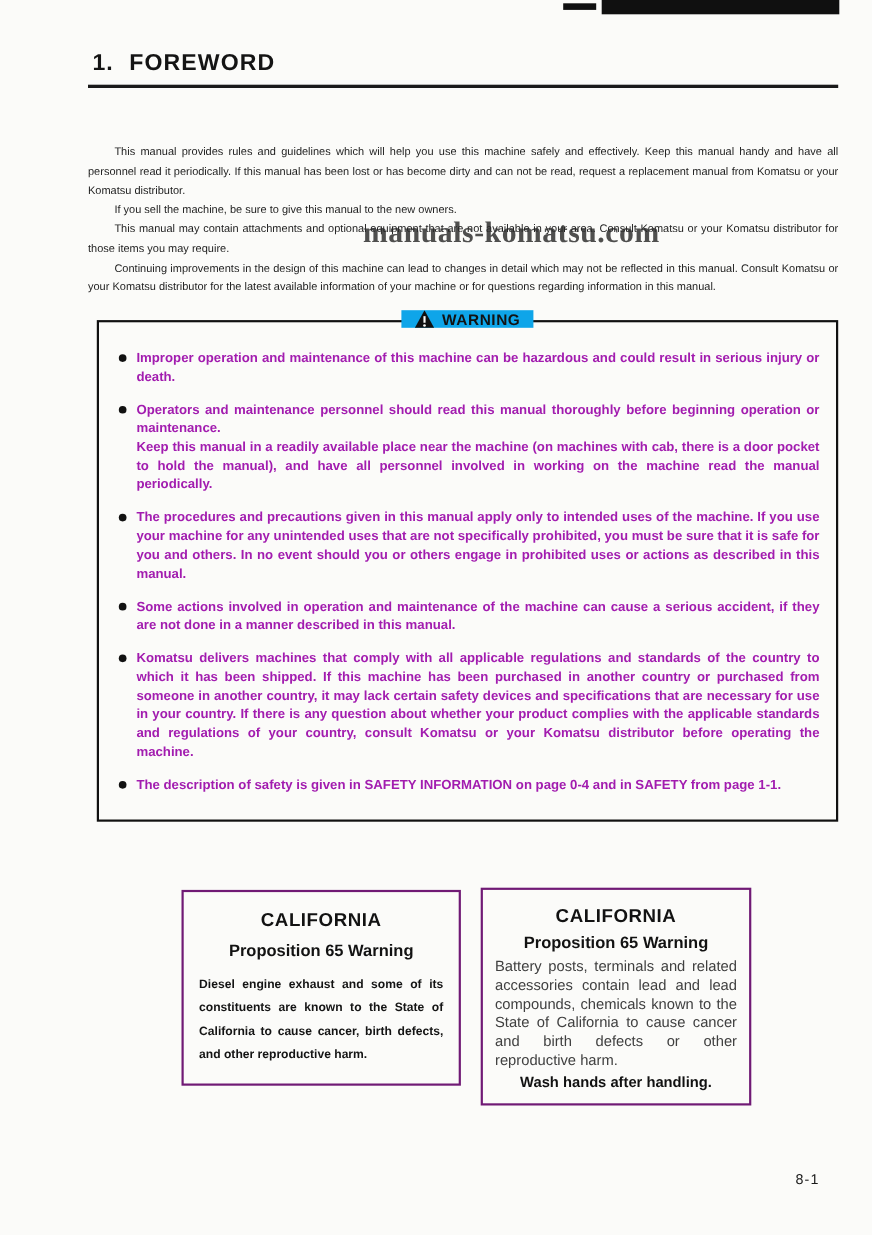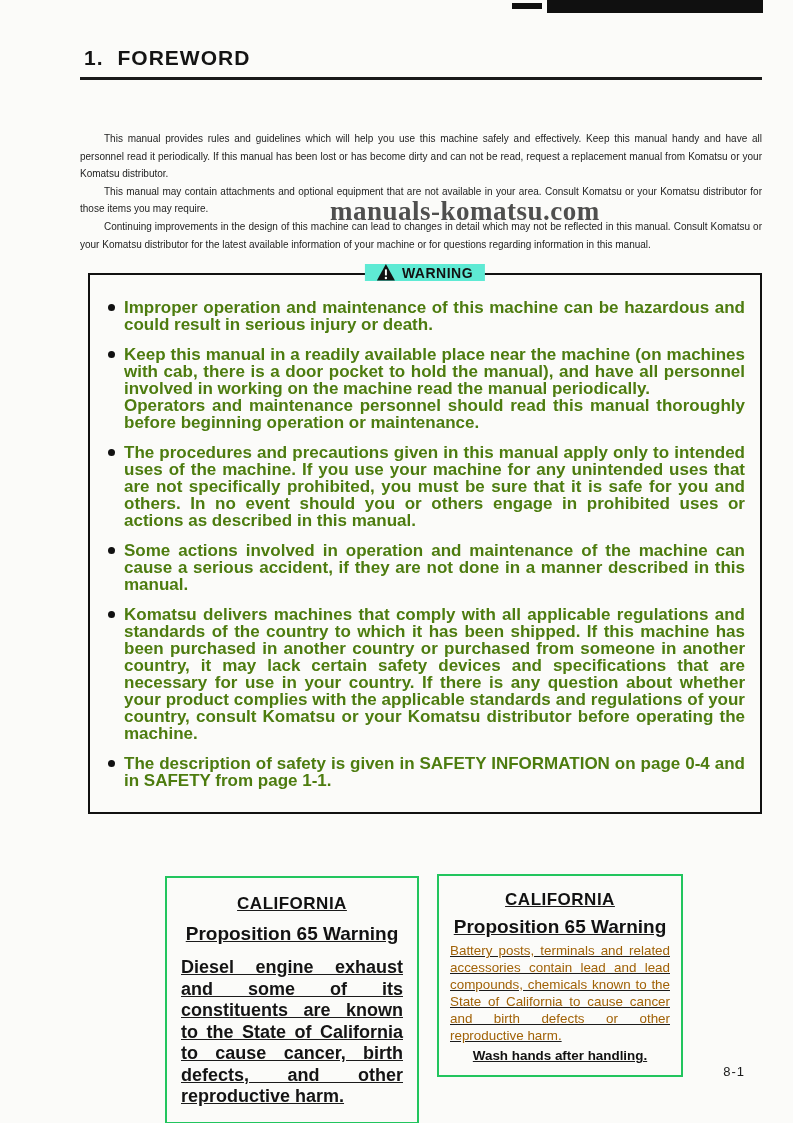--- a/index.html
+++ b/index.html
@@ -35,44 +35,44 @@
   }
 
   .warning-box{
     position:relative;
     margin:20px 0 0 8px;
     border:2.5px solid #111;
     padding:24px 15px 10px 15px;
   }
   .wtitle{
     position:absolute;top:-11px;left:50%;transform:translateX(-50%);
-    background:#5eead4;padding:0 12px;
+    background:#0ea5e9;padding:0 12px;
     display:flex;align-items:flex-end;gap:7px;
     font-size:14px;font-weight:bold;letter-spacing:0.5px;color:#121212;
     white-space:nowrap;
   }
   .witem{position:relative;padding-left:19px;margin-bottom:13px;
-    font-size:17px;font-weight:bold;line-height:17px;text-align:justify;color:#4d7c0f;}
+    font-size:12px;font-weight:bold;line-height:17px;text-align:justify;color:#a21caf;}
   .witem .bullet{
     position:absolute;left:3px;top:5px;width:7px;height:7px;border-radius:50%;background:#111;
   }
   .wpar{margin:0;}
 
   .ca-row{position:relative;margin-top:60px;height:200px;}
-  .ca-box{position:absolute;border:2px solid #22c55e;box-sizing:border-box;background:#fbfbf9;text-decoration:underline;}
+  .ca-box{position:absolute;border:2px solid #701a75;box-sizing:border-box;background:#fbfbf9;}
   .ca-box-1{left:85px;top:2px;width:254px;padding:16px 14px 14px 14px;}
   .ca-box-2{left:357px;top:0px;width:246px;padding:14px 11px 12px 11px;}
   .ca-title{text-align:center;font-size:17px;font-weight:bold;letter-spacing:0.5px;color:#121212;}
-  .ca-sub{text-align:center;font-size:19px;font-weight:bold;margin-top:9px;color:#121212;}
+  .ca-sub{text-align:center;font-size:15px;font-weight:bold;margin-top:9px;color:#121212;}
   .ca-box-1 .ca-body{
-    margin-top:12px;font-size:18px;font-weight:bold;line-height:21.5px;text-align:justify;color:#141414;
+    margin-top:12px;font-size:11px;font-weight:bold;line-height:21.5px;text-align:justify;color:#141414;
   }
   .ca-box-2 .ca-sub{margin-top:6px;}
   .ca-box-2 .ca-body{
-    margin-top:4px;font-size:13.4px;line-height:17px;text-align:justify;color:#a16207;
+    margin-top:4px;font-size:13.4px;line-height:17px;text-align:justify;color:#404040;
   }
   .ca-footer{margin-top:4px;font-size:13.4px;font-weight:bold;text-align:center;color:#111;}
 
   .page-number{
     position:absolute;right:48px;bottom:44px;font-size:13px;color:#1a1a1a;letter-spacing:1px;
   }
 </style>
 </head>
 <body>
 
@@ -84,20 +84,21 @@
   <div class="content">
 
     <div class="header-row">
       <span class="num">1.</span>
       <span class="ttl">FOREWORD</span>
     </div>
     <div class="header-rule"></div>
 
     <div class="intro">
       <p>This manual provides rules and guidelines which will help you use this machine safely and effectively. Keep this manual handy and have all personnel read it periodically. If this manual has been lost or has become dirty and can not be read, request a replacement manual from Komatsu or your Komatsu distributor.</p>
+      <p>If you sell the machine, be sure to give this manual to the new owners.</p>
       <p>This manual may contain attachments and optional equipment that are not available in your area. Consult Komatsu or your Komatsu distributor for those items you may require.</p>
       <p>Continuing improvements in the design of this machine can lead to changes in detail which may not be reflected in this manual. Consult Komatsu or your Komatsu distributor for the latest available information of your machine or for questions regarding information in this manual.</p>
     </div>
 
     <div class="warning-box">
       <div class="wtitle">
         <svg class="wicon" viewBox="0 0 24 22" width="18" height="16.5" aria-hidden="true">
           <path d="M12 0 L24 22 H0 Z" fill="#111"></path>
           <rect x="10.7" y="7.2" width="2.6" height="8" fill="#fbfbf9"></rect>
           <circle cx="12" cy="18.6" r="1.6" fill="#fbfbf9"></circle>
@@ -105,22 +106,22 @@
         <span>WARNING</span>
       </div>
 
       <div class="witem">
         <span class="bullet"></span>
         <div class="wpar">Improper operation and maintenance of this machine can be hazardous and could result in serious injury or death.</div>
       </div>
 
       <div class="witem">
         <span class="bullet"></span>
+        <div class="wpar">Operators and maintenance personnel should read this manual thoroughly before beginning operation or maintenance.</div>
         <div class="wpar">Keep this manual in a readily available place near the machine (on machines with cab, there is a door pocket to hold the manual), and have all personnel involved in working on the machine read the manual periodically.</div>
-        <div class="wpar">Operators and maintenance personnel should read this manual thoroughly before beginning operation or maintenance.</div>
       </div>
 
       <div class="witem">
         <span class="bullet"></span>
         <div class="wpar">The procedures and precautions given in this manual apply only to intended uses of the machine. If you use your machine for any unintended uses that are not specifically prohibited, you must be sure that it is safe for you and others. In no event should you or others engage in prohibited uses or actions as described in this manual.</div>
       </div>
 
       <div class="witem">
         <span class="bullet"></span>
         <div class="wpar">Some actions involved in operation and maintenance of the machine can cause a serious accident, if they are not done in a manner described in this manual.</div>

